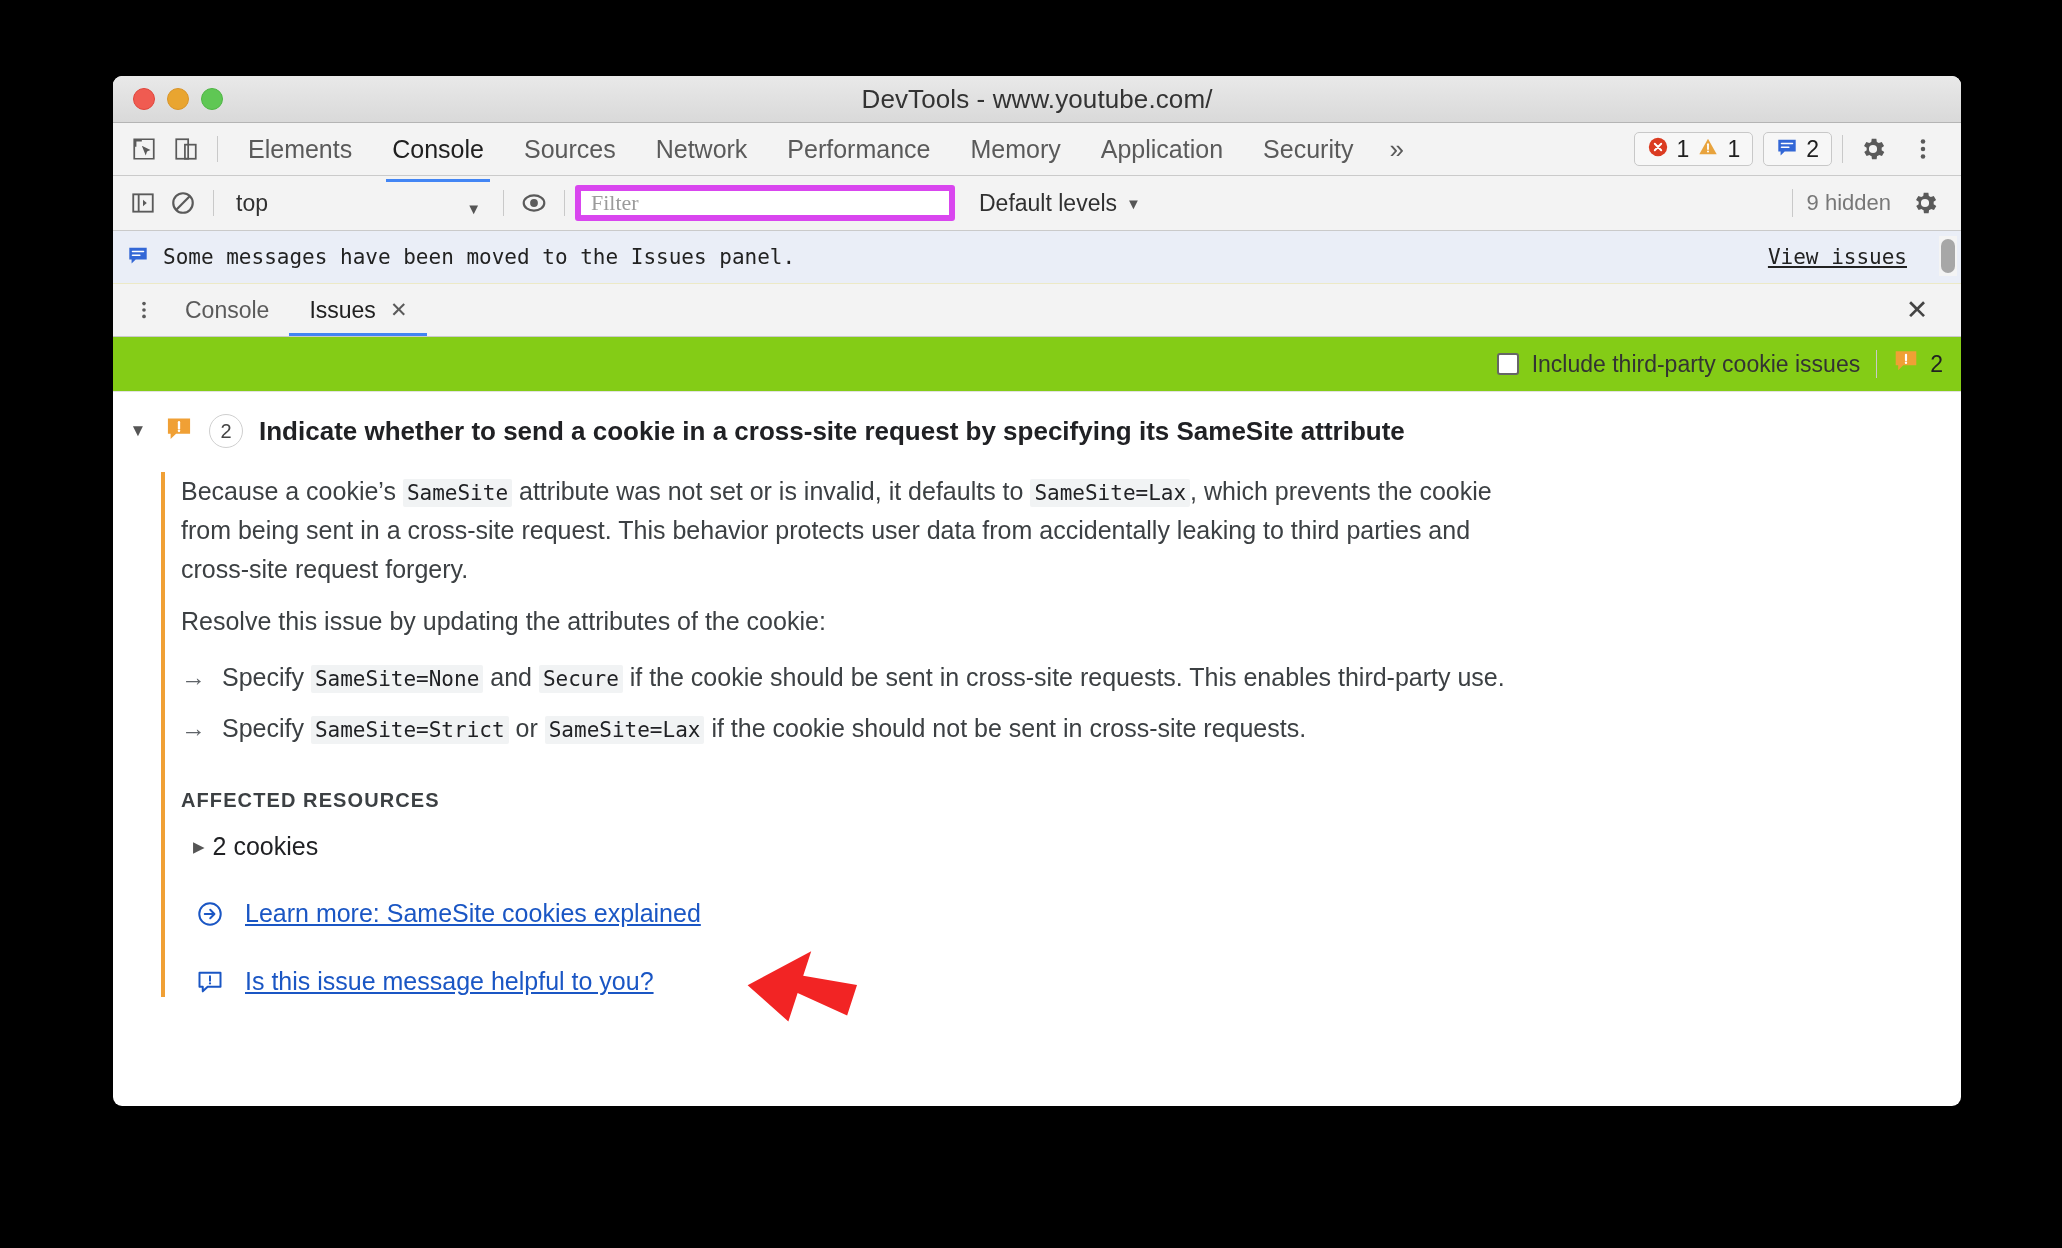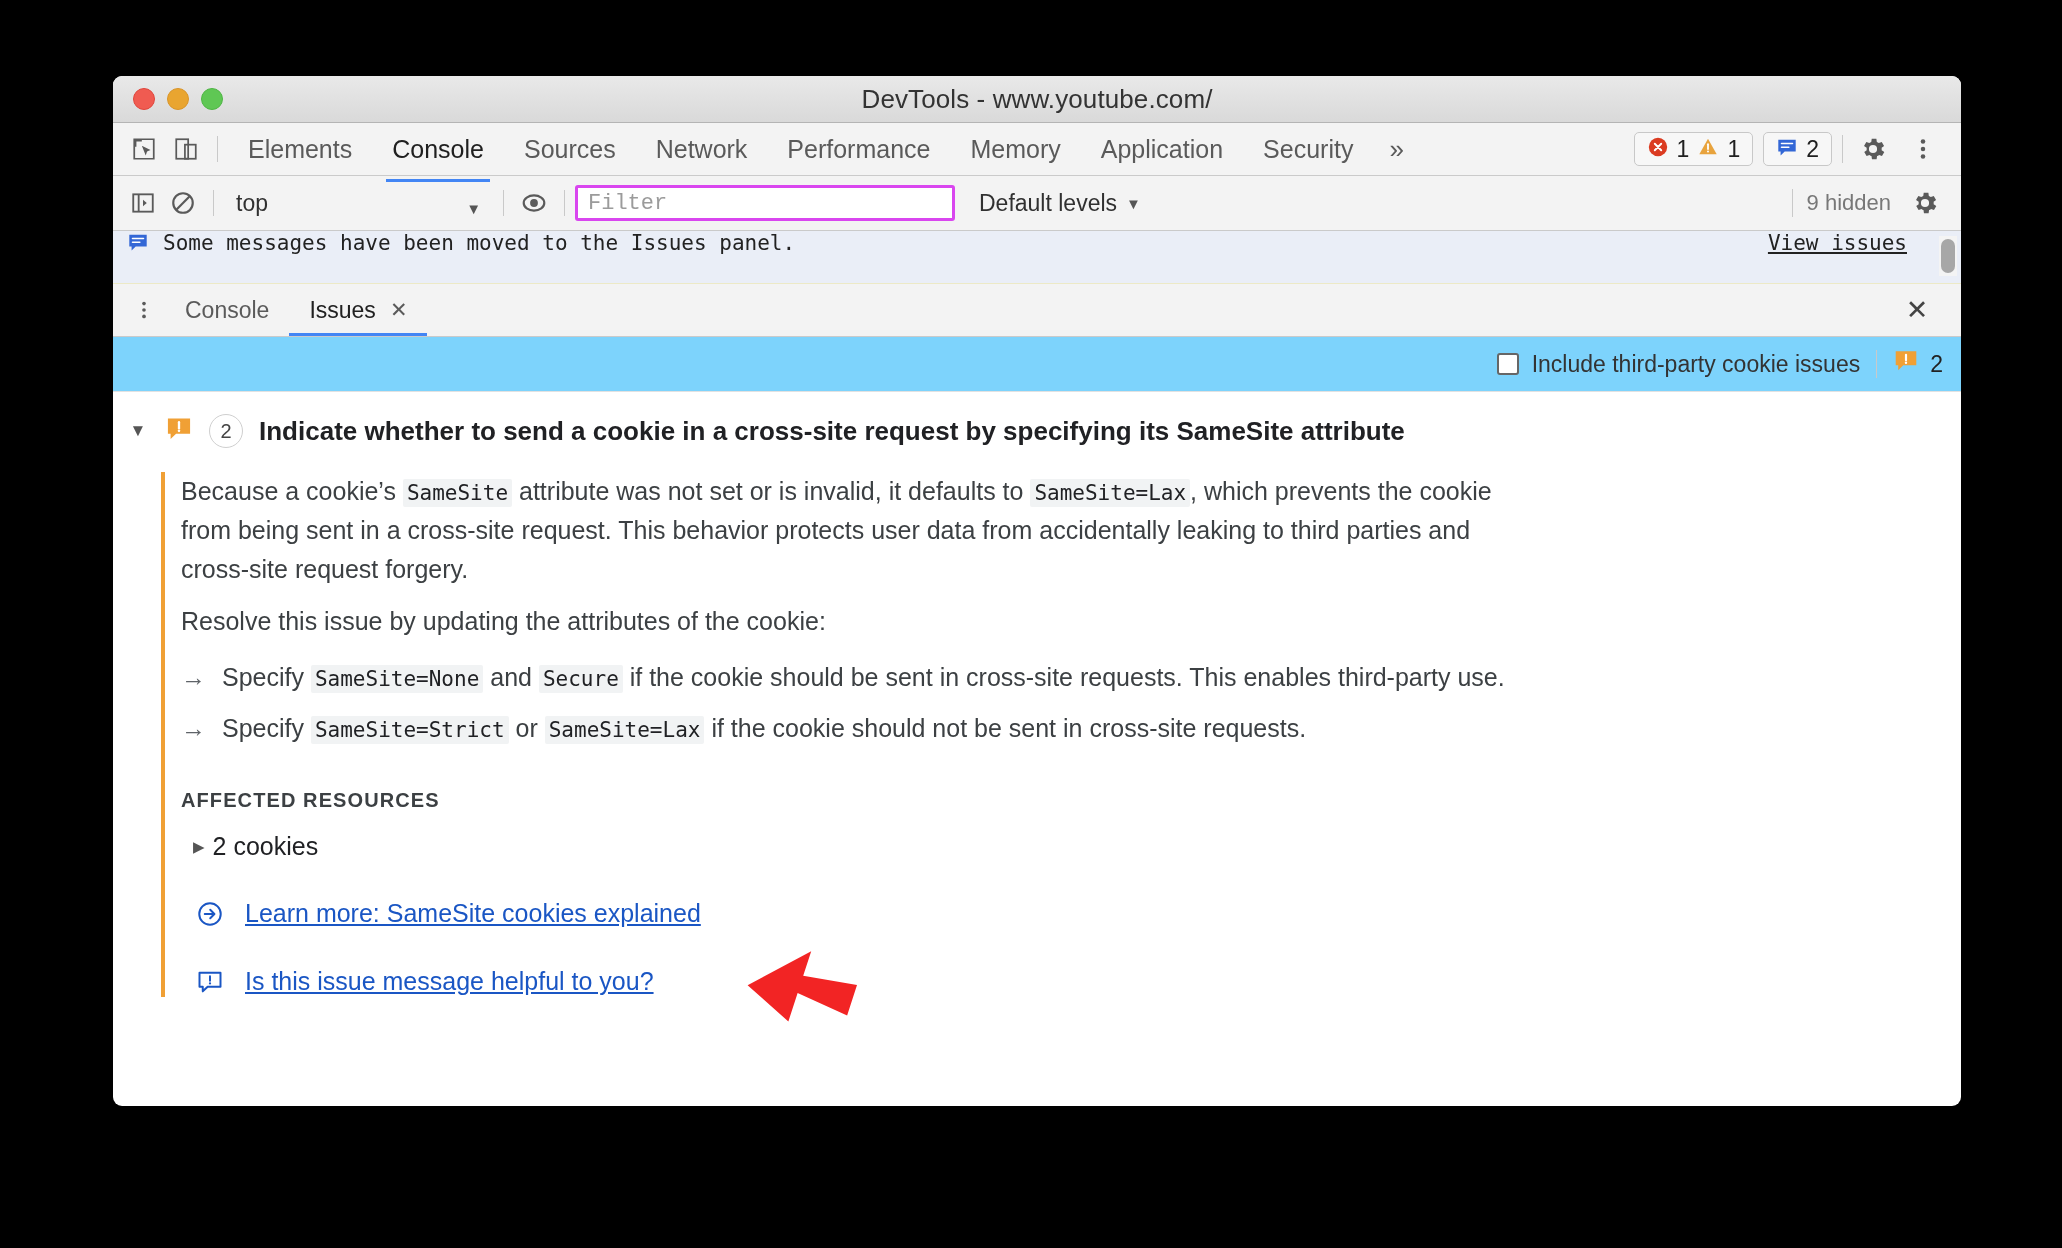--- a/index.html
+++ b/index.html
@@ -69,35 +69,35 @@
     height:54px;background:#f3f3f3;border-bottom:1px solid #cacaca;
     display:flex;align-items:center;padding:0 10px;
   }
   .fb-icon{width:40px;height:40px;display:flex;align-items:center;justify-content:center;color:#5a5a5a;}
   .ctxsel{
     display:flex;align-items:flex-end;justify-content:space-between;
     width:245px;font-size:23px;color:#303030;padding:0 12px;
   }
   .ctxsel .arrow{font-size:15px;color:#555;}
   .filterinput{
-    width:380px;height:36px;border:3px solid #d946ef;border-radius:3px;background:#fff;
+    width:380px;height:36px;border:6px solid #d946ef;border-radius:3px;background:#fff;
     font-size:22px;color:#303030;padding:0 10px;box-sizing:border-box;
-    font-family:Liberation Mono, monospace;
+    font-family:Liberation Serif, serif;
   }
   .filterinput::placeholder{color:#9b9b9b;}
   .levels{font-size:23px;color:#303030;margin-left:24px;display:flex;align-items:center;gap:9px;}
   .levels .arrow{font-size:15px;color:#555;}
   .fb-right{margin-left:auto;display:flex;align-items:center;gap:14px;padding-right:6px;}
   .hidden-count{font-size:22px;color:#777;}
   .vsep{width:1px;height:28px;background:#c9c9c9;}
 
   
   .msgstrip{
     position:relative;height:52px;background:#eaeef7;border-bottom:1px solid #ece9c6;
-    display:flex;padding:0 14px;
+    display:flex;align-items:center;padding:0 14px;
   }
   .msgtext{
     font-family:"DejaVu Sans Mono", monospace;font-size:21px;color:#222;margin-left:14px;
   }
   .viewissues{
     margin-left:auto;margin-right:40px;font-family:"DejaVu Sans Mono", monospace;
     font-size:21px;color:#222;text-decoration:underline;
   }
   .scrollbar{
     position:absolute;right:4px;top:5px;width:18px;height:40px;background:#f4f4f4;
@@ -116,21 +116,21 @@
     position:relative;height:100%;display:flex;align-items:center;gap:14px;
     padding:0 20px;font-size:23px;color:#5a5a5a;
   }
   .dtab.selected{color:#202020;justify-content:space-between;}
   .dtab.selected:after{content:"";position:absolute;left:0;right:0;bottom:0;height:3px;background:#4285f4;}
   .dtab .x{font-size:21px;color:#5a5a5a;}
   .drawer-close{margin-left:auto;width:48px;display:flex;align-items:center;justify-content:center;color:#444;font-size:27px;padding-right:10px;}
 
   
   .issuesbar{
-    height:54px;background:#7dd3fc;border-bottom:1px solid #e2e2e2;
+    height:54px;background:#84cc16;border-bottom:1px solid #e2e2e2;
     display:flex;align-items:center;justify-content:flex-end;padding:0 18px;gap:16px;
   }
   .cbwrap{display:flex;align-items:center;gap:13px;font-size:23px;color:#333;}
   .cbox{width:22px;height:22px;border:2px solid #666;border-radius:3px;background:#fff;box-sizing:border-box;}
   .issuecount{display:flex;align-items:center;gap:11px;font-size:23px;color:#222;}
 
   
   .issuebody{position:relative;background:#fff;height:688px;overflow:hidden;}
   .issuehead{display:flex;align-items:center;gap:16px;padding:22px 0 10px 14px;}
   .caret{font-size:17px;color:#555;width:22px;text-align:center;}

